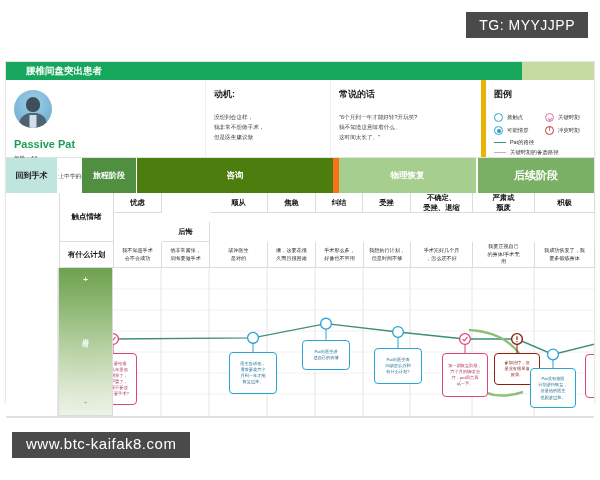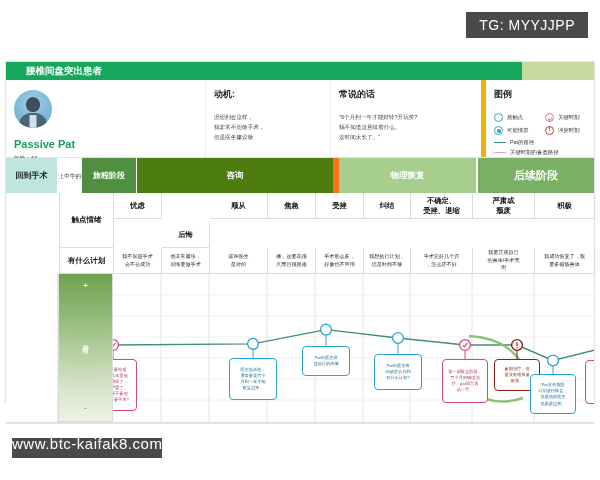--- a/index.html
+++ b/index.html
@@ -5,21 +5,21 @@
   html,body{margin:0;padding:0;}
   body{
     width:600px;height:480px;overflow:hidden;
     background:#ffffff;
     font-family:"Liberation Sans","DejaVu Sans",sans-serif;
     position:relative;
   }
   
   .wm{position:absolute;background:#4a4a4a;color:#fff;display:flex;align-items:center;justify-content:center;letter-spacing:.5px;}
   #wm-top{right:12px;top:12px;padding:5px 13px;font-size:14px;}
-  #wm-bottom{left:12px;bottom:22px;padding:6px 0;font-size:15px;}
+  #wm-bottom{left:12px;bottom:22px;padding:6px 14px;font-size:15px;}
 
   
   #board{position:absolute;left:6px;top:62px;width:588px;height:340px;background:#fff;
          box-shadow:0 0 0 1px #e6e6e6, 0 1px 3px rgba(0,0,0,.13);}
 
   
   .persona-title-row{display:flex;height:18px;}
   .persona-title{flex:0 0 516px;background:#16a75c;color:#fff;font-size:9.5px;font-weight:bold;
                  display:flex;align-items:center;padding-left:20px;box-sizing:border-box;}
   .persona-title-tail{flex:1;background:#c5dba0;}
@@ -71,21 +71,21 @@
   .st3{flex:1;background:#7ab063;color:#fff;font-size:11px;font-weight:bold;}
 
   
   .trow{display:flex;}
   .spacer{flex:0 0 52px;background:#fff;border-right:1px solid #fff;}
   .rowlbl{flex:0 0 55px;box-sizing:border-box;display:flex;align-items:center;justify-content:center;
           font-size:7.5px;font-weight:bold;color:#111;border:1px solid #dcdcdc;border-top:none;background:#fff;}
   .emo-cells,.tho-cells{flex:1;display:flex;}
   .emo{box-sizing:border-box;border:1px solid #dcdcdc;border-top:none;border-left:none;
        display:flex;align-items:center;justify-content:center;text-align:center;
-       font-size:7.3px;font-weight:bold;color:#111;line-height:1.25;height:26px;padding:0 1px;}
+       font-size:7.3px;font-weight:bold;color:#111;line-height:1.25;height:20px;padding:0 1px;}
   .tho{box-sizing:border-box;border:1px solid #dcdcdc;border-top:none;border-left:none;
        display:flex;align-items:center;justify-content:center;text-align:center;
        font-size:5.1px;color:#2b2b2b;line-height:1.45;height:26px;padding:1px 2px;}
 
   
   #chartwrap{position:relative;height:148px;display:flex;background:#fff;border-bottom:1px solid #dfdfdf;}
   .ch-left{flex:0 0 52px;border-right:1px solid #e8e8e8;box-sizing:border-box;}
   .ch-axis{flex:0 0 55px;box-sizing:border-box;border:1px solid #dcdcdc;border-top:none;
            background:linear-gradient(180deg,#6fa14f 0%, #8cb772 25%, #b8d2a4 55%, #d9e6cd 80%, #eef3e9 100%);
            position:relative;}
@@ -191,22 +191,22 @@
   </div>
 
   <div class="trow">
     <div class="spacer"></div>
     <div class="rowlbl">触点情绪</div>
     <div class="emo-cells" id="emo-cells">
         <div class="emo" style="flex: 0 0 48px;">忧虑</div>
         <div class="emo" style="flex: 0 0 48px; margin-top: 29px;">后悔</div>
         <div class="emo" style="flex: 0 0 58px;">顺从</div>
         <div class="emo" style="flex: 0 0 48px;">焦急</div>
+        <div class="emo" style="flex: 0 0 47px;">纠结</div>
         <div class="emo" style="flex: 0 0 48px;">受挫</div>
-        <div class="emo" style="flex: 0 0 47px;">纠结</div>
         <div class="emo" style="flex: 0 0 62px;">不确定、<br>受挫、退缩</div>
         <div class="emo" style="flex: 0 0 62px;">严肃或<br>颓废</div>
         <div class="emo" style="flex: 0 0 60px;">积极</div>
       </div>
   </div>
 
   <div class="trow">
     <div class="spacer"></div>
     <div class="rowlbl">有什么计划</div>
     <div class="tho-cells" id="tho-cells">

